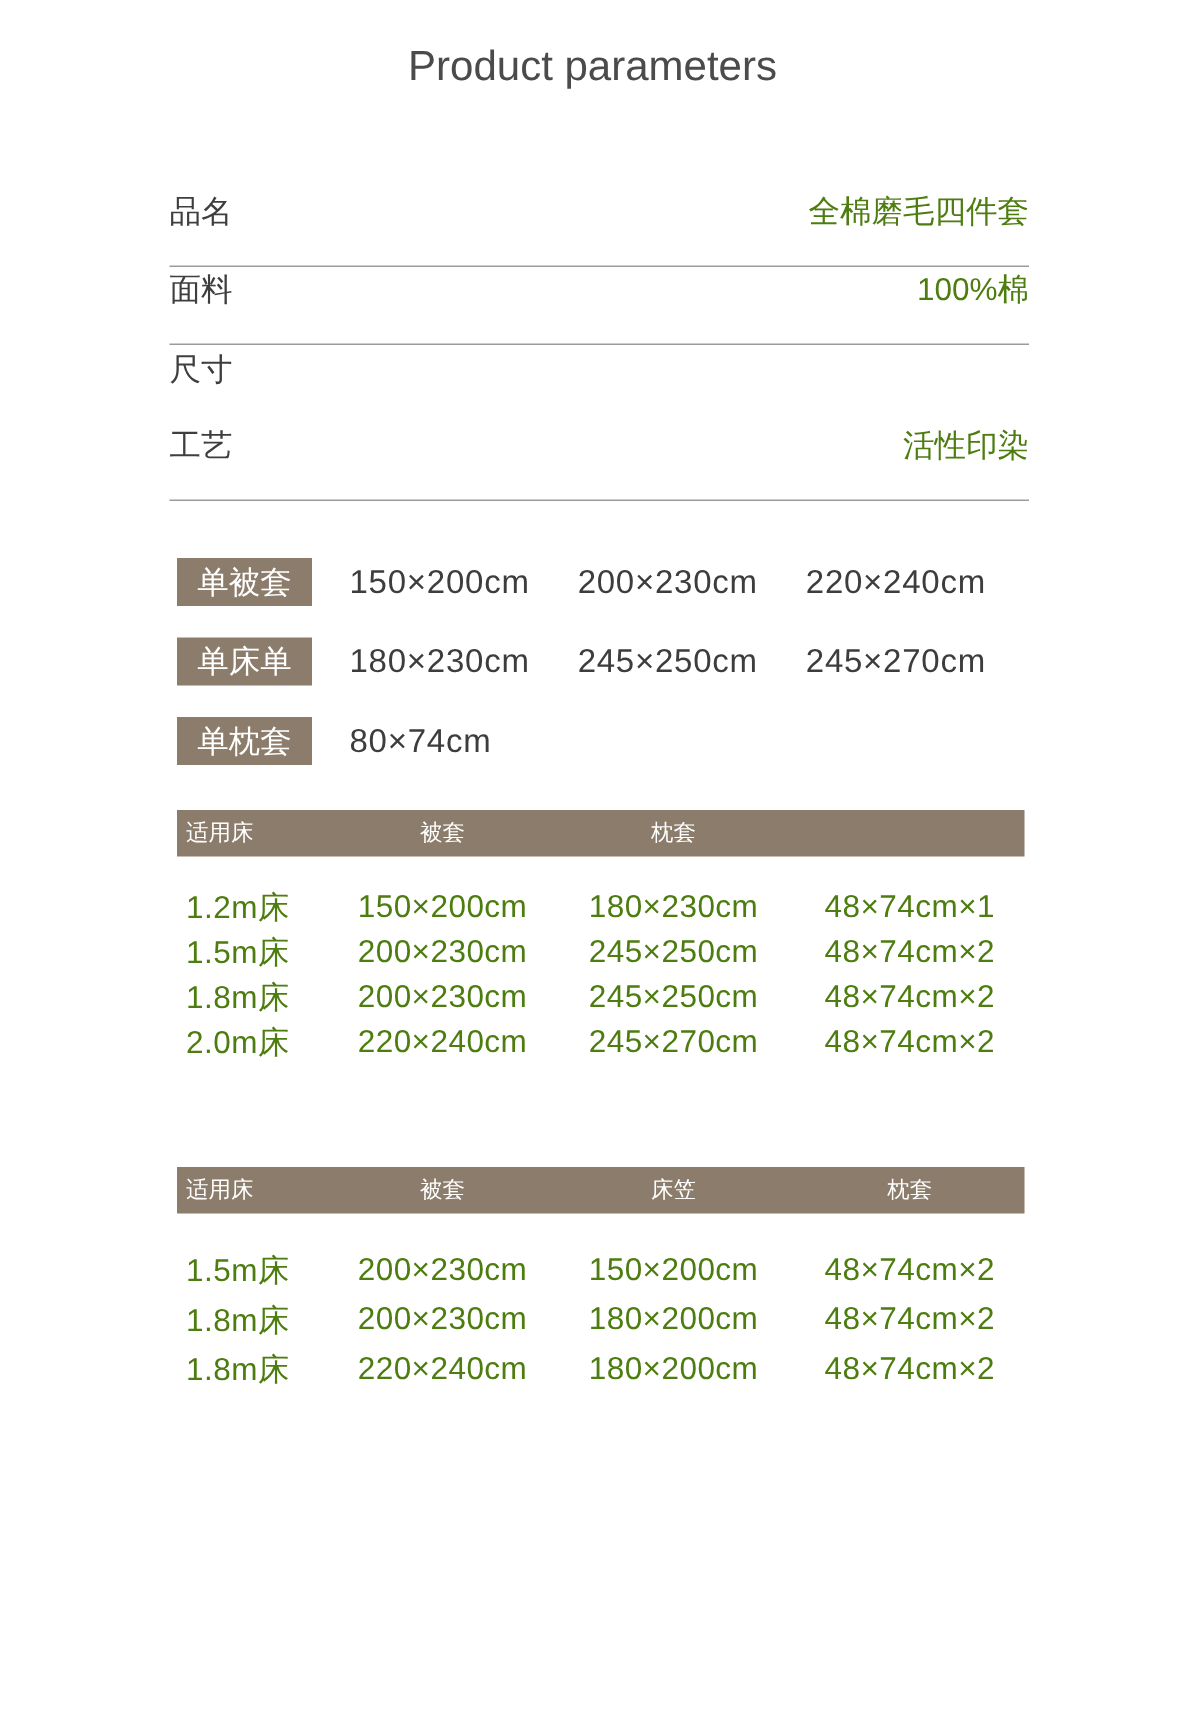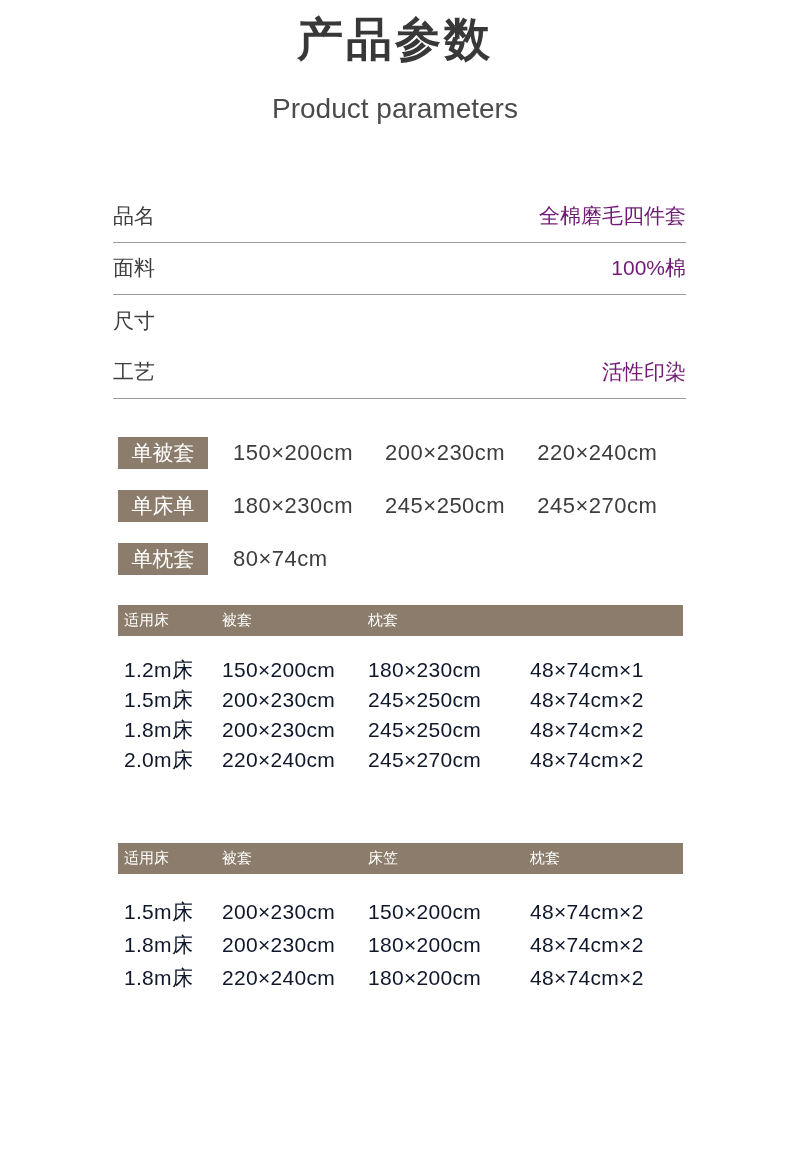--- a/index.html
+++ b/index.html
@@ -30,26 +30,26 @@
   }
   .content{
     width:573px;
     margin:67px 0 0 113px;
   }
   
   .spec-row{
     height:52px;
     display:flex;justify-content:space-between;align-items:flex-end;
     box-sizing:border-box;
-    padding-bottom:12px;
+    padding-bottom:22px;
     font-size:21px;
   }
   .spec-row.bordered{border-bottom:1px solid var(--divider);}
   .spec-label{color:#3e3e3e;}
-  .spec-value{color:#701a75;}
+  .spec-value{color:#4d7c0f;}
   
   .tag-rows{margin-top:38px;margin-left:5px;}
   .tag-row{
     display:flex;align-items:center;
     height:32px;margin-bottom:21px;text-align:right;
   }
   .tag{
     background:var(--accent);color:#ffffff;
     width:90px;height:32px;
     display:flex;align-items:center;justify-content:center;
@@ -68,32 +68,31 @@
   .thead,.trow{
     display:grid;
     grid-template-columns:104px 146px 162px 1fr;
     align-items:center;
   }
   .thead{
     background:var(--accent);color:#ffffff;
     height:31px;font-size:15px;
   }
   .th.c1,.td.c1{text-align:left;padding-left:6px;}
-  .th,.td{}
+  .th,.td{text-align:center;}
   .tbody{margin-top:19px;}
-  .trow{height:30px;font-size:21px;color:#0f172a;letter-spacing:0.3px;}
+  .trow{height:30px;font-size:21px;color:#4d7c0f;letter-spacing:0.3px;}
   .size-table.second .tbody{margin-top:21px;}
   .size-table.second .trow{height:33px;}
 </style>
 </head>
 <body>
 
 <div class="page">
 
-  <h1 class="title">产品参数</h1>
   <div class="subtitle">Product parameters</div>
 
   <div class="content">
 
     <div class="spec-list">
       <div class="spec-row bordered">
         <span class="spec-label">品名</span>
         <span class="spec-value">全棉磨毛四件套</span>
       </div>
       <div class="spec-row bordered">

